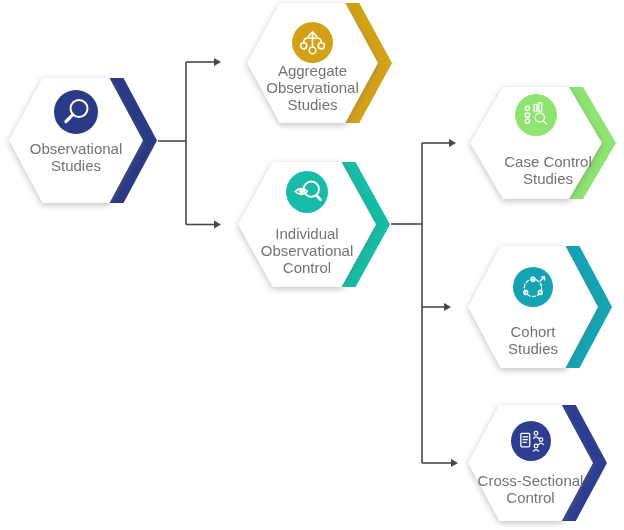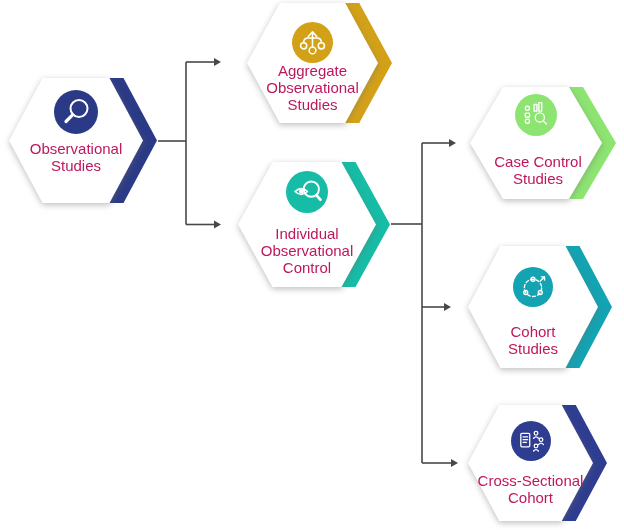--- a/index.html
+++ b/index.html
@@ -7,21 +7,21 @@
     position:relative;width:624px;height:530px;background:#ffffff;overflow:hidden;
     font-family:"Liberation Sans", sans-serif;
   }
   .overlay{position:absolute;left:0;top:0;z-index:1;}
   .node{position:absolute;z-index:2;}
   .node svg.hex{position:absolute;left:0;top:0;overflow:visible;}
   .hex .body{fill:#ffffff;filter:drop-shadow(0 2px 3px rgba(110,110,110,0.45));}
   .icon{position:absolute;}
   .glyph{stroke:#ffffff;fill:none;stroke-linecap:round;stroke-linejoin:round;}
   .label{
-    position:absolute;text-align:center;color:#be185d;
+    position:absolute;text-align:center;color:#737373;
     font-size:15px;line-height:17px;white-space:pre-line;z-index:3;
   }
 </style>
 </head>
 <body>
 
 <div class="canvas">
 
   <svg class="overlay" width="624" height="530" viewBox="0 0 624 530">
     <g fill="none" stroke-width="1.6" stroke="#4c4744">
@@ -111,21 +111,21 @@
       <g class="glyph" stroke-width="1.4">
         <circle cx="13" cy="15" r="2.2"></circle>
         <rect x="10.8" y="20" width="4.4" height="4.4" rx="0.8"></rect>
         <circle cx="13" cy="28.5" r="2.2"></circle>
         <rect x="20" y="11" width="3" height="7"></rect>
         <rect x="25" y="9" width="3" height="9"></rect>
         <circle cx="26" cy="24.5" r="4.8"></circle>
         <line x1="29.4" y1="28" x2="33" y2="31.5"></line>
       </g>
     </svg>
-    <div class="label" style="left:2px;width:132px;top:66px">Case Control
+    <div class="label" style="left:12px;width:132px;top:66px">Case Control
 Studies</div>
   </div>
 
   <div class="node" style="left:468px;top:246px;width:144px;height:122px">
     <svg class="hex" width="144" height="122" viewBox="0 0 144 122">
       <polygon points="14,61 46.5,0 111.5,0 144,61 111.5,122 46.5,122" fill="#13a3b2"></polygon>
       <polygon class="body" points="0,61 32.5,0 97.5,0 130,61 97.5,122 32.5,122"></polygon>
     </svg>
     <svg class="icon" style="left:45px;top:21px" width="40" height="40" viewBox="0 0 44 44">
       <circle cx="22" cy="22" r="22" fill="#13a3b2"></circle>
@@ -156,16 +156,16 @@
         <line x1="13.3" y1="23.5" x2="17" y2="23.5"></line>
         <circle cx="27.5" cy="13.5" r="2"></circle>
         <path d="M24.8,19 Q27.5,15.8 30.2,19"></path>
         <circle cx="33" cy="20.5" r="2"></circle>
         <path d="M30.3,26 Q33,22.8 35.7,26"></path>
         <circle cx="27.5" cy="27.5" r="2"></circle>
         <path d="M24.8,33 Q27.5,29.8 30.2,33"></path>
       </g>
     </svg>
     <div class="label" style="left:0;width:125px;top:67px">Cross-Sectional
-Cohort</div>
+Control</div>
   </div>
 
 </div>
 
 </body></html>

